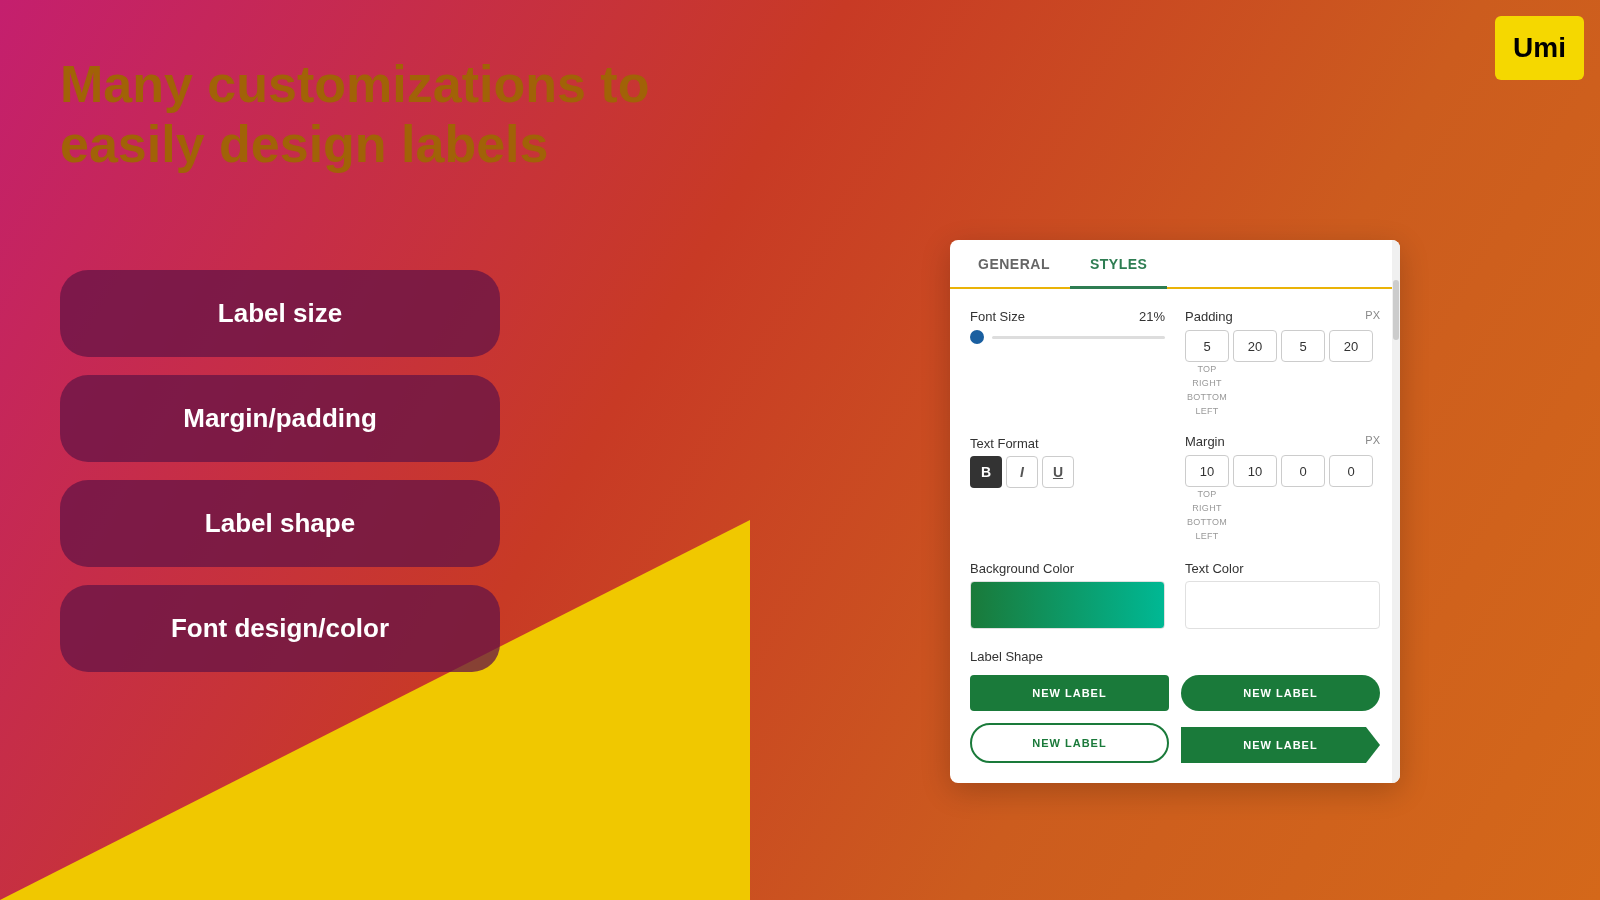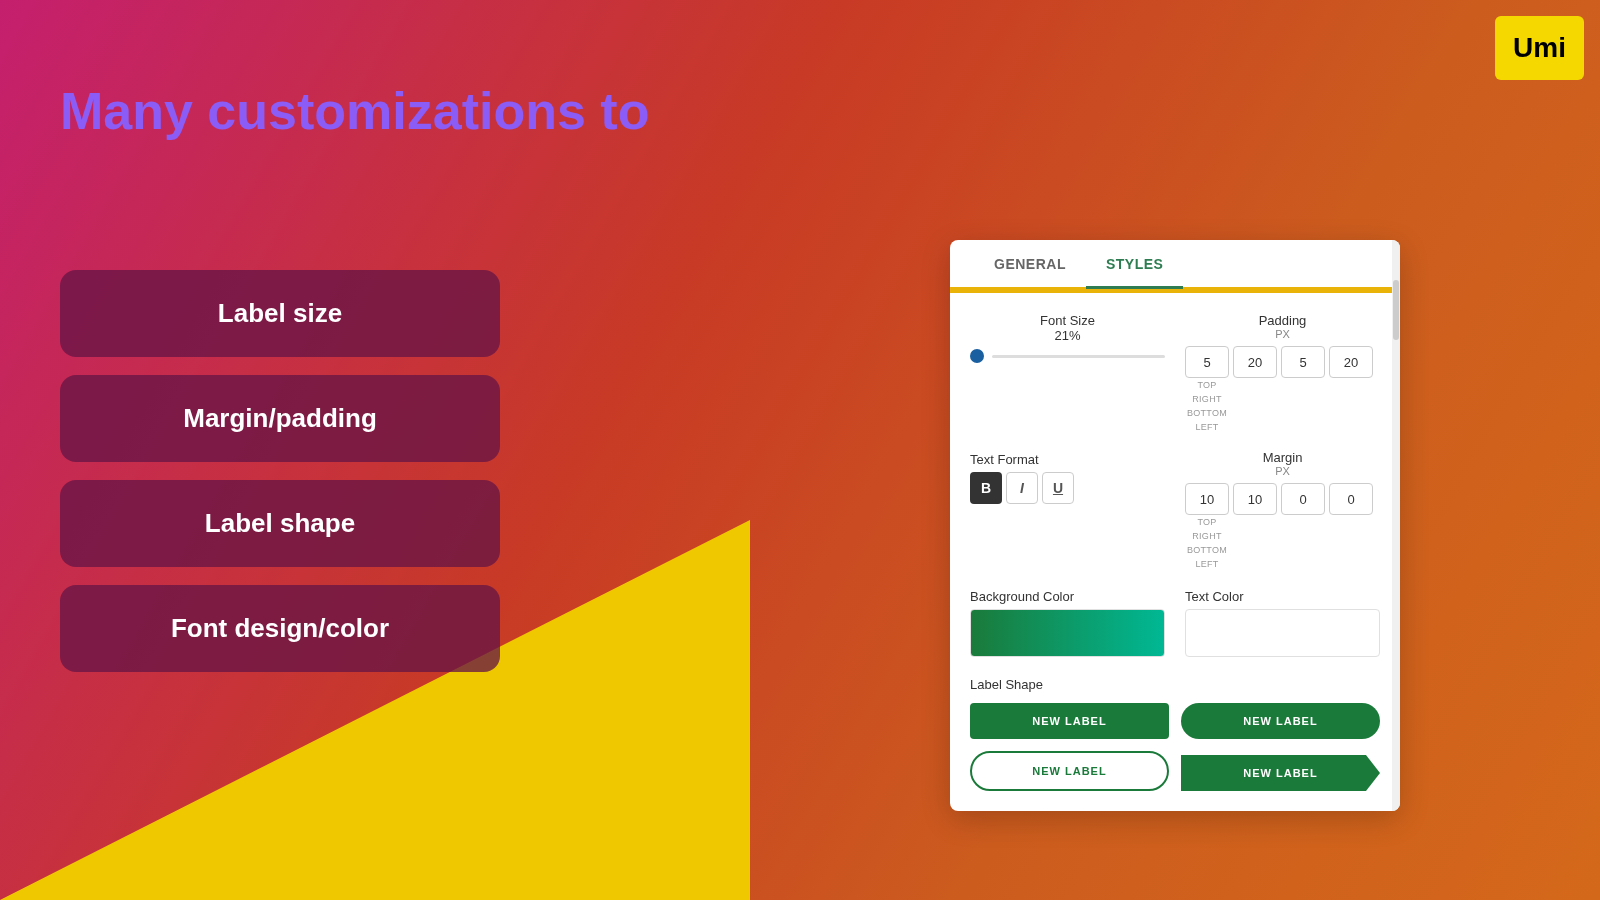--- a/index.html
+++ b/index.html
@@ -55,69 +55,68 @@
       padding: 16px 18px;
       border-radius: 6px;
       z-index: 10;
     }
 
     
     .main-title {
       position: absolute;
       top: 55px;
       left: 60px;
-      color: #8b5cf6;
+      color: #a16207;
       font-size: 52px;
       font-weight: 800;
       line-height: 1.15;
       z-index: 5;
       max-width: 600px;
-      margin-top: 27px;
     }
 
     
     .feature-cards {
       position: absolute;
       top: 270px;
       left: 60px;
       display: flex;
       flex-direction: column;
       gap: 18px;
       z-index: 5;
     }
 
     .feature-card {
       background: rgba(100, 20, 70, 0.75);
       color: white;
       font-size: 26px;
       font-weight: 700;
       padding: 28px 60px;
-      border-radius: 16px;
+      border-radius: 28px;
       text-align: center;
       min-width: 440px;
     }
 
     
     .settings-panel {
       position: absolute;
       top: 240px;
       right: 200px;
       width: 450px;
       background: white;
       border-radius: 8px;
       box-shadow: 0 8px 30px rgba(0,0,0,0.2);
       z-index: 10;
       overflow: hidden;
     }
 
     
     .panel-tabs {
       display: flex;
-      border-bottom: 6px solid #eab308;
-      padding: 0 24px;
+      border-bottom: 2px solid #eab308;
+      padding: 0 8px;
     }
 
     .tab {
       padding: 16px 20px 14px;
       font-size: 14px;
       font-weight: 600;
       color: #666;
       cursor: pointer;
       letter-spacing: 0.5px;
       border-bottom: 3px solid transparent;
@@ -147,23 +146,22 @@
     .field-label {
       font-size: 13px;
       color: #333;
       margin-bottom: 8px;
       font-weight: 400;
     }
 
     .field-row-header {
       display: flex;
       justify-content: space-between;
-      align-items: center;
+      align-items: flex-start;
       margin-bottom: 6px;
-      flex-direction: column;
     }
 
     .field-label-sm {
       font-size: 13px;
       color: #333;
     }
 
     .field-value {
       font-size: 13px;
       color: #333;
@@ -385,20 +383,21 @@
 </head>
 <body>
 
 <div class="bg"></div>
 <div class="yellow-triangle"></div>
 
 <div class="umi-logo">Umi</div>
 
 <div class="main-title">
   <span>Many customizations to</span><br>
+  <span>easily design labels</span>
 </div>
 
 <div class="feature-cards">
   <div class="feature-card">Label size</div>
   <div class="feature-card">Margin/padding</div>
   <div class="feature-card">Label shape</div>
   <div class="feature-card">Font design/color</div>
 </div>
 
 <div class="settings-panel">

